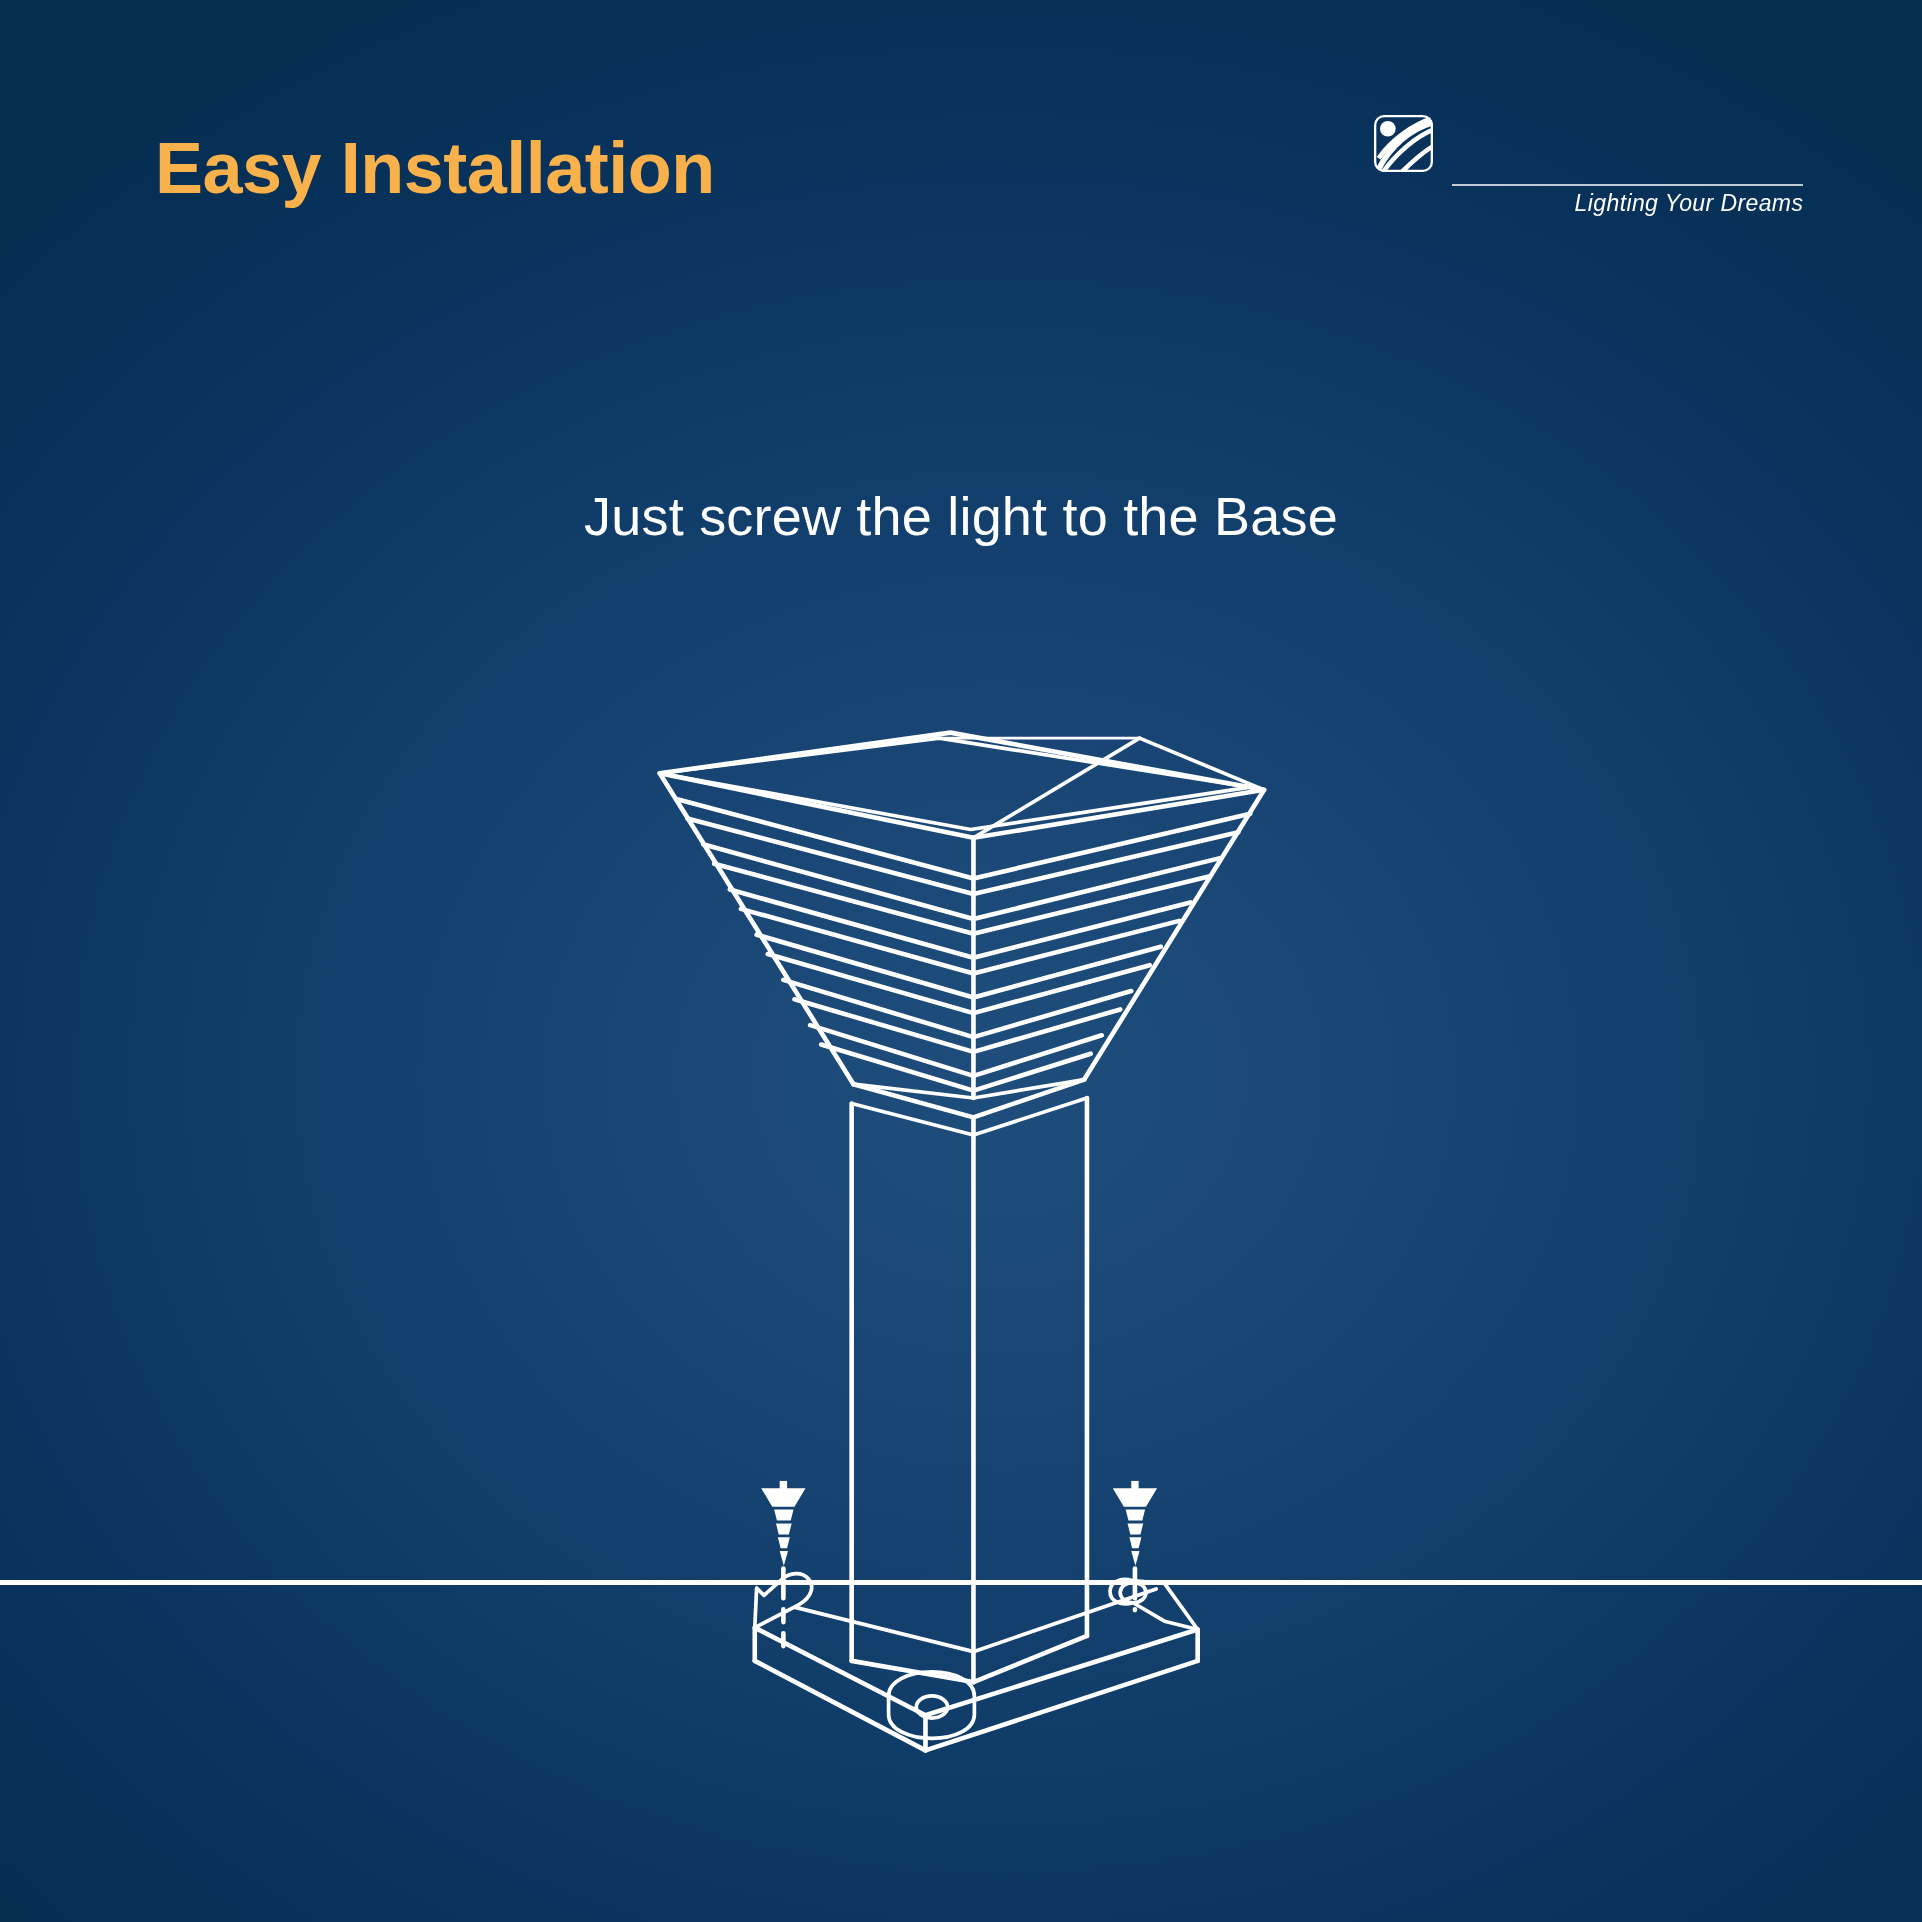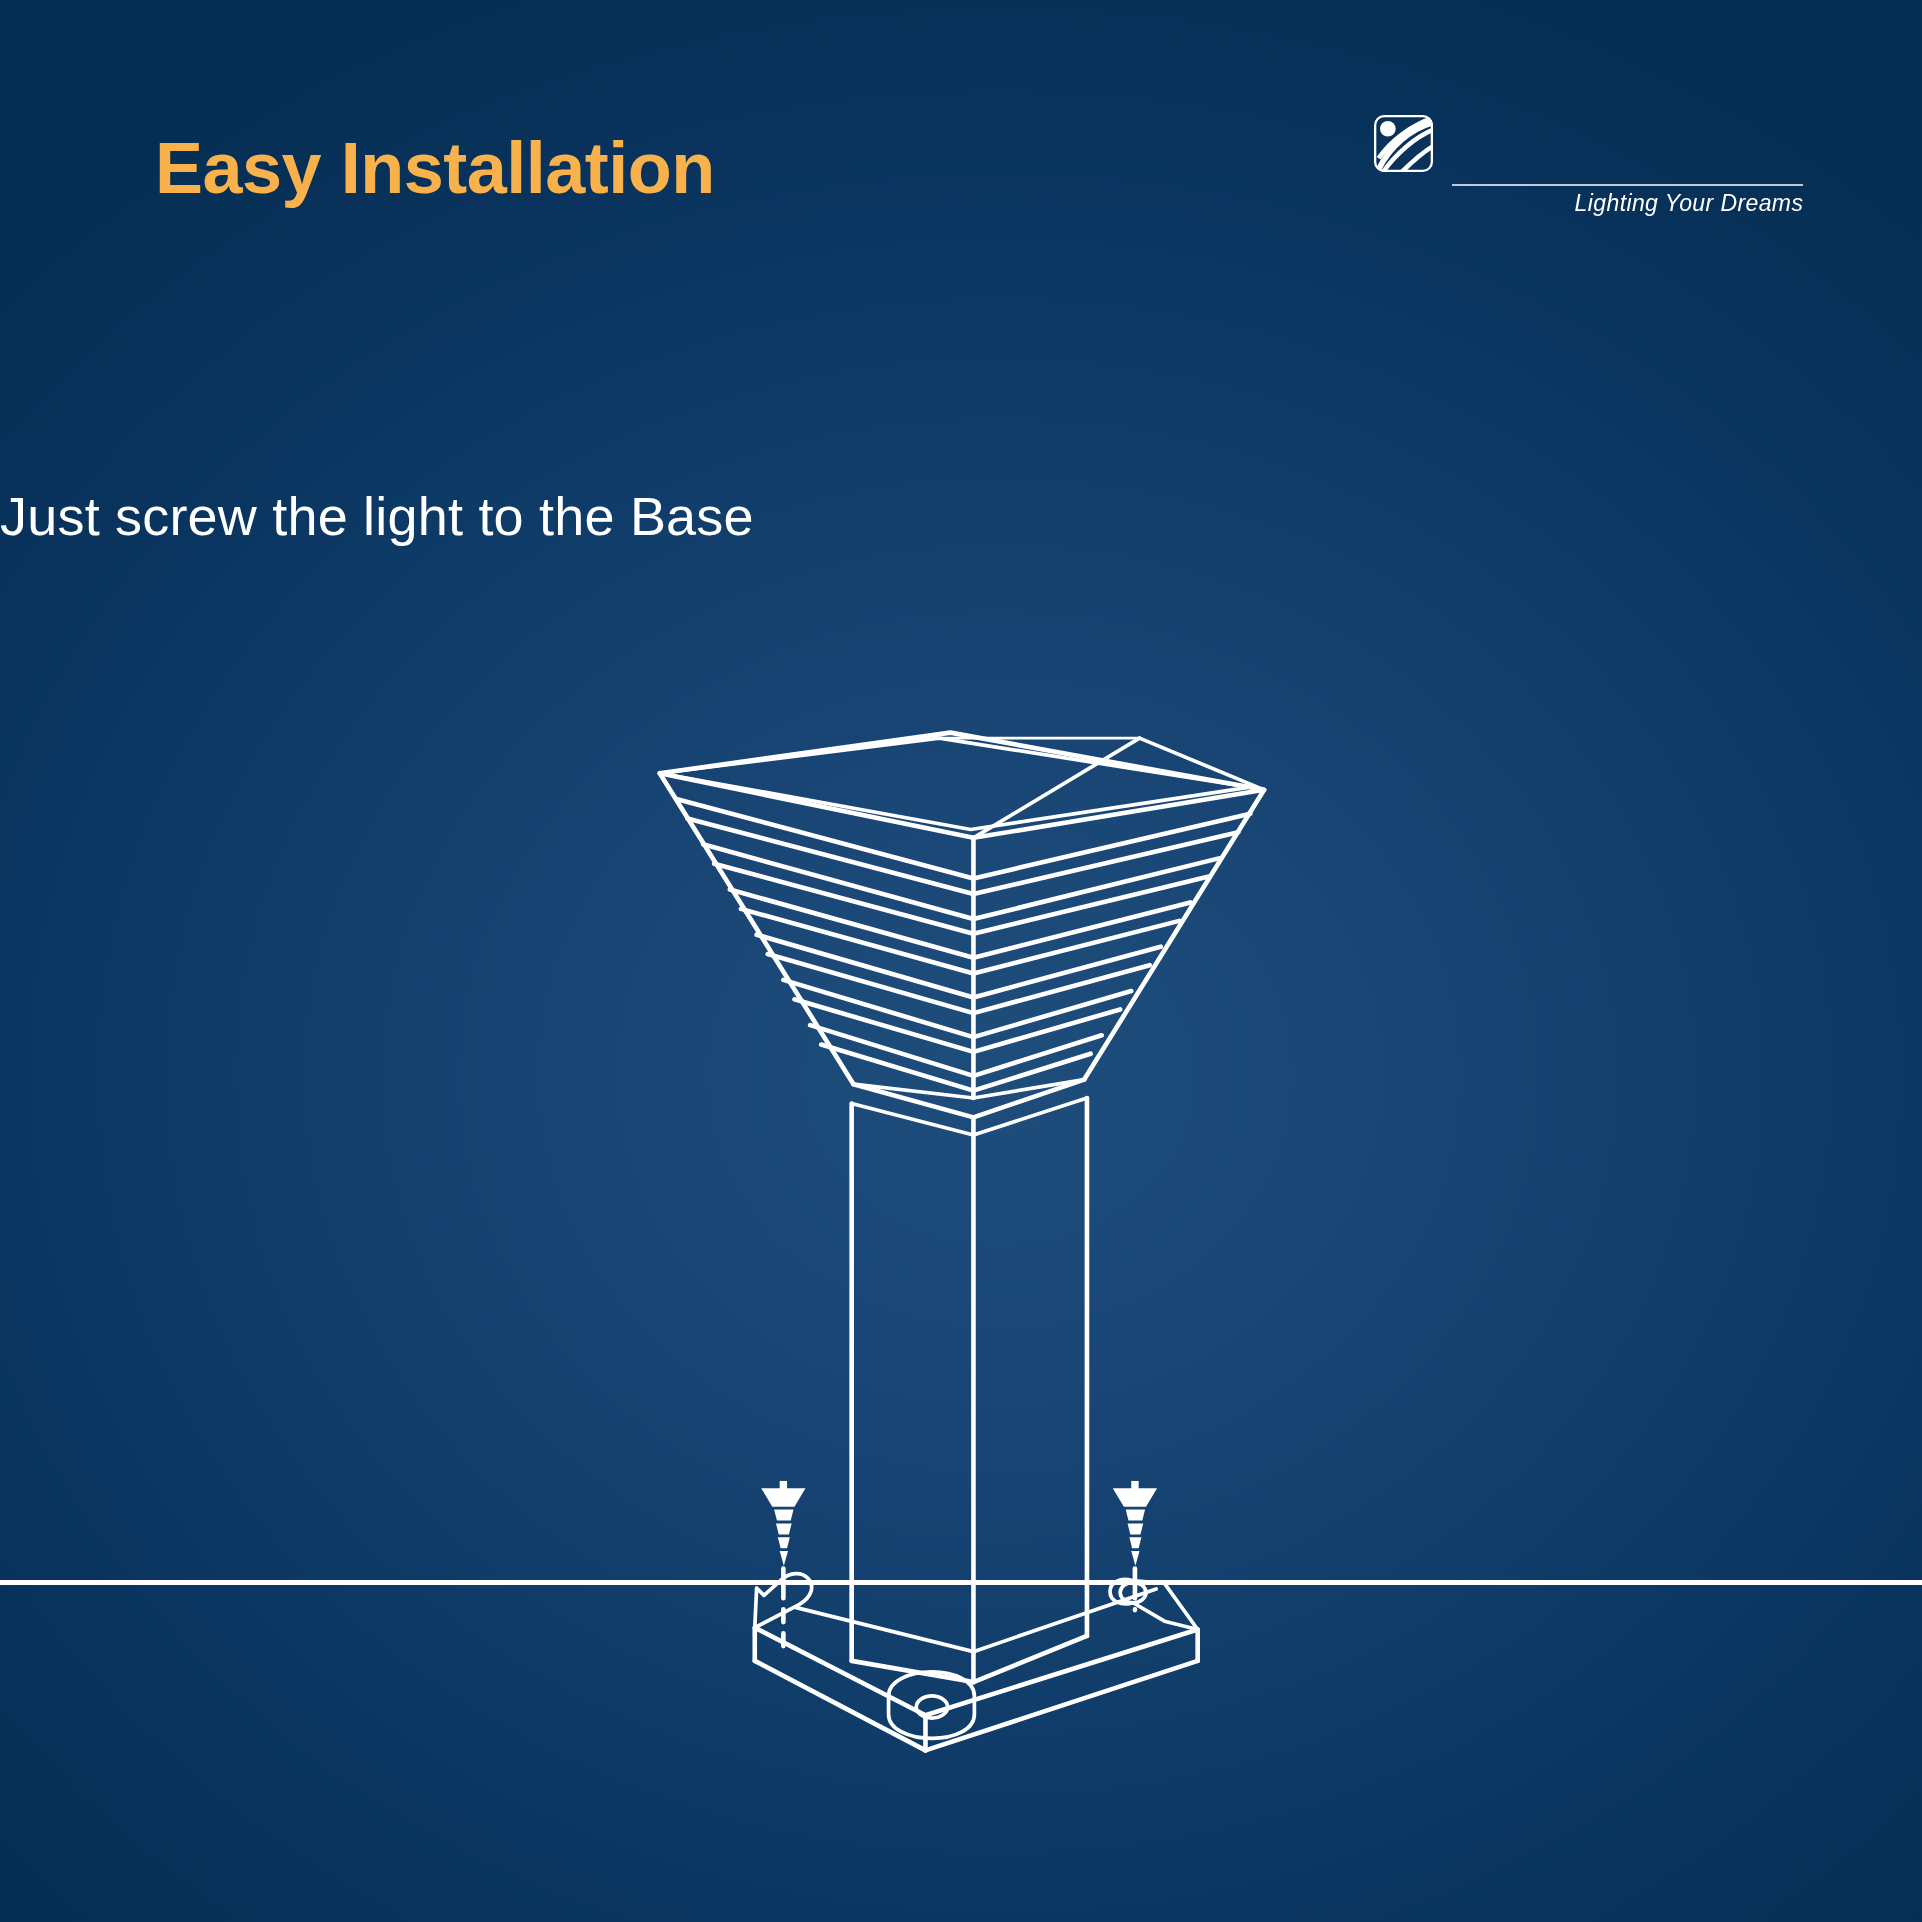--- a/index.html
+++ b/index.html
@@ -87,21 +87,21 @@
     white-space: nowrap;
     margin-left: 39px;
   }
 
   
   .subhead {
     position: absolute;
     left: 0;
     right: 0;
     top: 485px;
-    text-align: left;
+    text-align: center;
     font-size: 54px;
     font-weight: 400;
     color: #ffffff;
     letter-spacing: 0.2px;
     white-space: nowrap;
   }
 
   
   .illustration {
     position: absolute;

